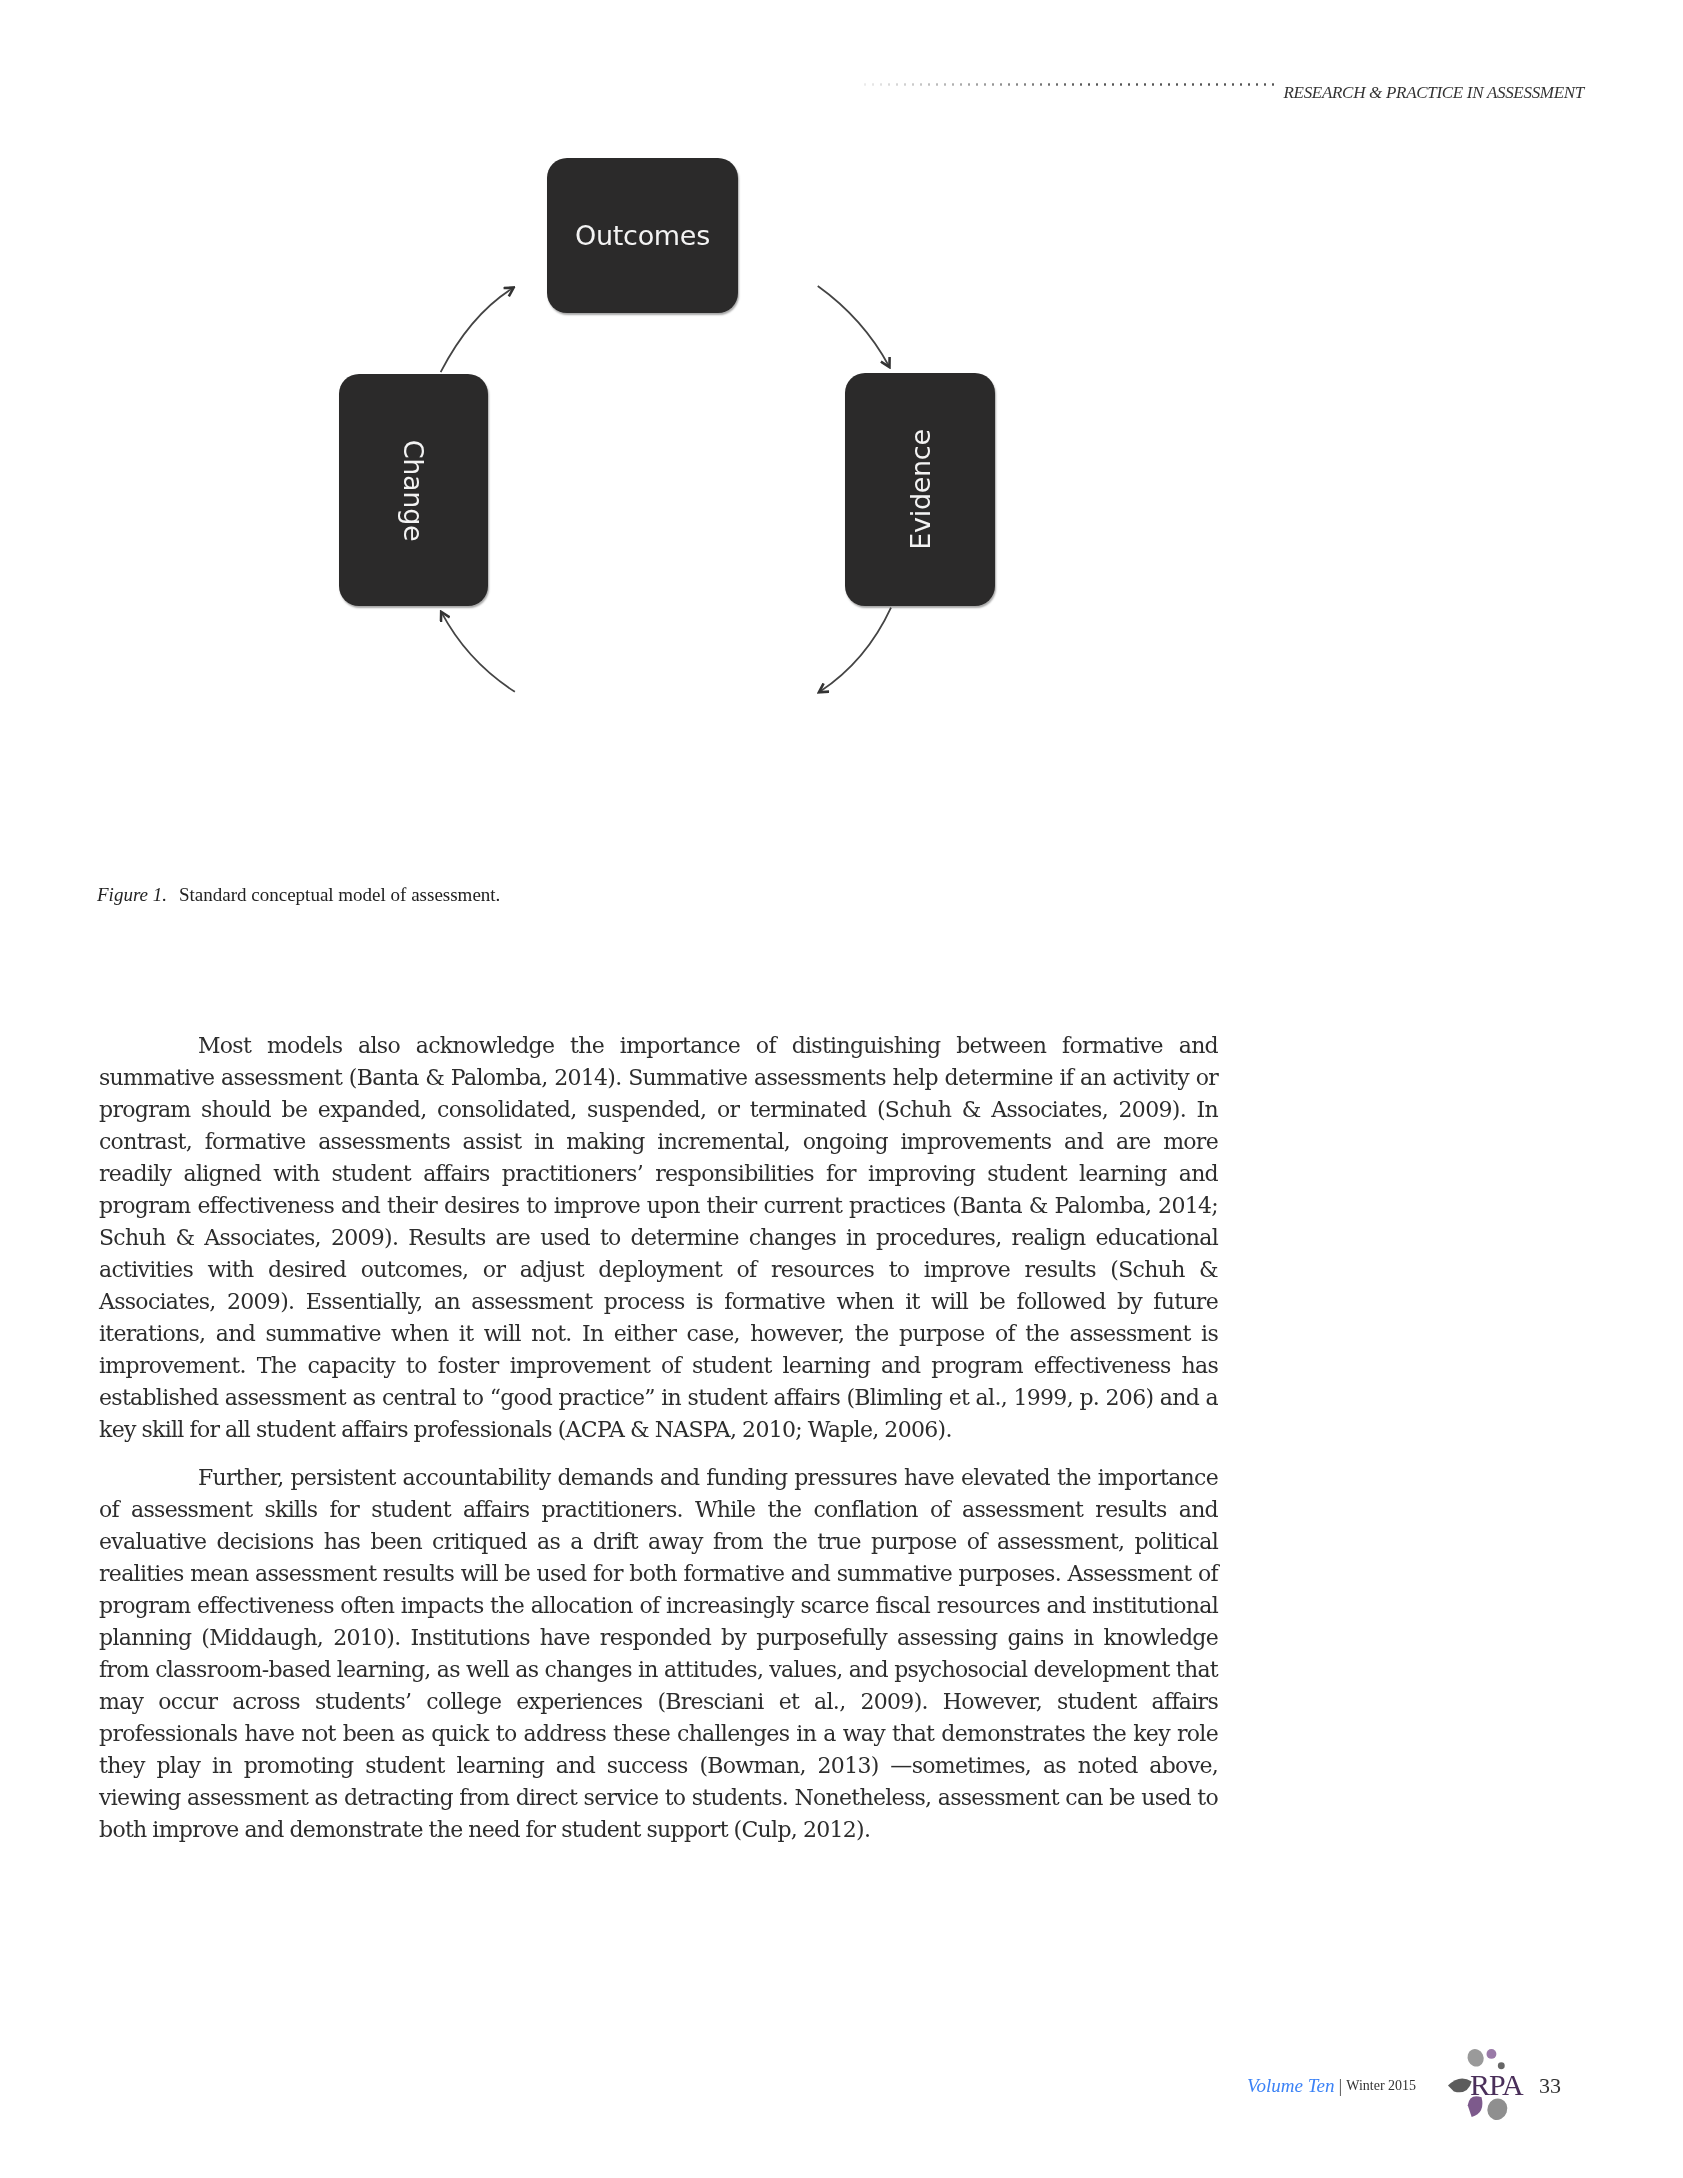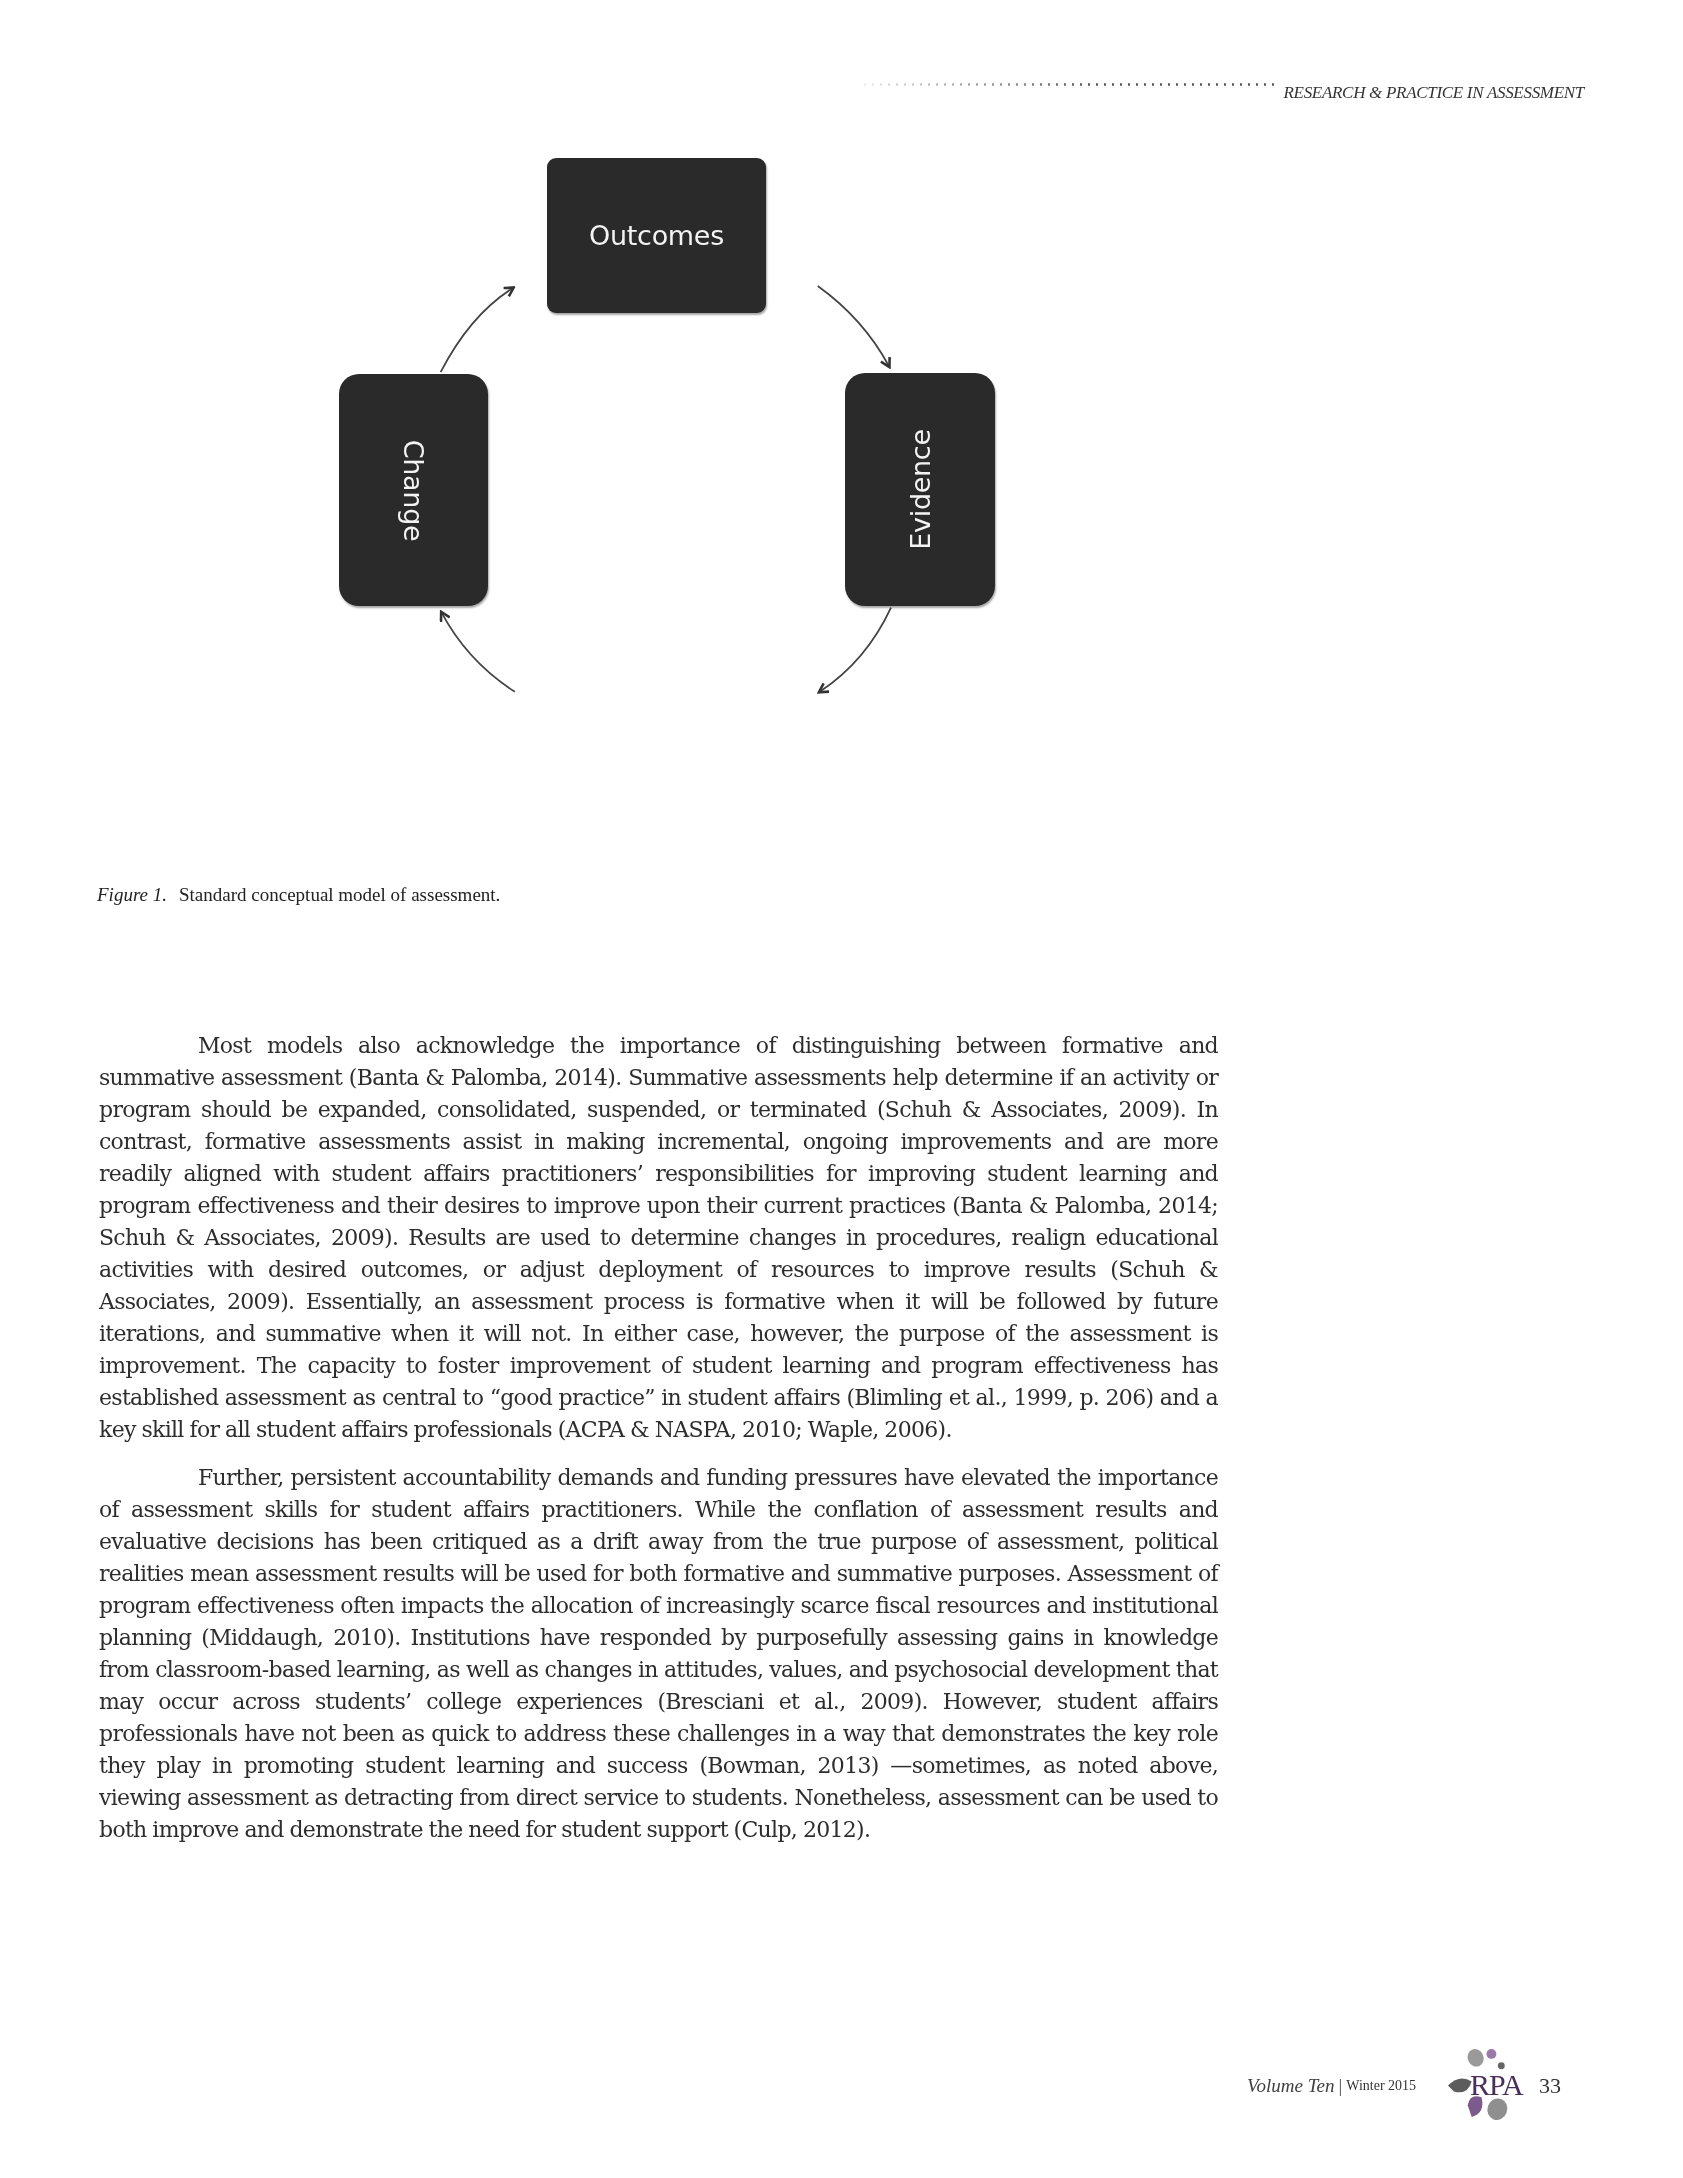--- a/index.html
+++ b/index.html
@@ -47,21 +47,21 @@
       line-height: 32px; color: #2d2d2d; text-align: justify;
       letter-spacing: -0.7px; word-spacing: -0.5px;
     }
     .body-text p { margin: 0 0 14px 0; }
     .body-text p.indent { text-indent: 99px; margin-top: 16px; }
 
     .footer {
       position: absolute; left: 1247px; top: 2051px; height: 69px; width: 376px;
       display: flex; align-items: center;
     }
-    .footer-vol { font-family: "Liberation Serif", serif; font-style: italic; font-size: 19px; color: #404040; }
+    .footer-vol { font-family: "Liberation Serif", serif; font-style: italic; font-size: 19px; color: #3b82f6; }
     .footer-sep { font-family: "Liberation Serif", serif; font-size: 19px; color: #555; margin: 0 4px; }
     .footer-season { font-family: "Liberation Serif", serif; font-size: 14px; color: #333; }
     .footer-logo { position: relative; width: 79px; height: 79px; margin-left: 30px; }
     .footer-logo .logo-text {
       position: absolute; left: 24px; top: 22px;
       font-family: Liberation Serif, serif; font-size: 30px; color: #4a2f5a; letter-spacing: -1px;
     }
     .page-num { font-family: "Liberation Serif", serif; font-size: 22px; color: #333; margin-left: 14px; }
   </style>
 </head>
@@ -78,21 +78,21 @@
       <marker id="ah" markerWidth="12" markerHeight="12" refX="9" refY="6" orient="auto" markerUnits="userSpaceOnUse">
         <path d="M1,1 L10,6 L1,11" fill="none" stroke="#333" stroke-width="2.6" stroke-linejoin="miter"></path>
       </marker>
     </defs>
     <path d="M445,376 Q475,318 518,291" fill="none" stroke="#444" stroke-width="1.8" marker-end="url(#ah)"></path>
     <path d="M826,289 Q872,322 898,370" fill="none" stroke="#444" stroke-width="1.8" marker-end="url(#ah)"></path>
     <path d="M900,614 Q875,668 828,699" fill="none" stroke="#444" stroke-width="1.8" marker-end="url(#ah)"></path>
     <path d="M520,699 Q472,668 446,619" fill="none" stroke="#444" stroke-width="1.8" marker-end="url(#ah)"></path>
   </svg>
 
-  <div class="node" style="left:547px; top:158px; width:219px; height:155px;border-radius:9px;">
+  <div class="node" style="left:547px; top:158px; width:191px; height:155px;">
     <span class="node-label">Outcomes</span>
   </div>
   <div class="node" style="left:845px; top:373px; width:150px; height:233px;">
     <span class="node-label rot-ccw">Evidence</span>
   </div>
   <div class="node" style="left:339px; top:374px; width:149px; height:232px;">
     <span class="node-label rot-cw">Change</span>
   </div>
 </div>
 

